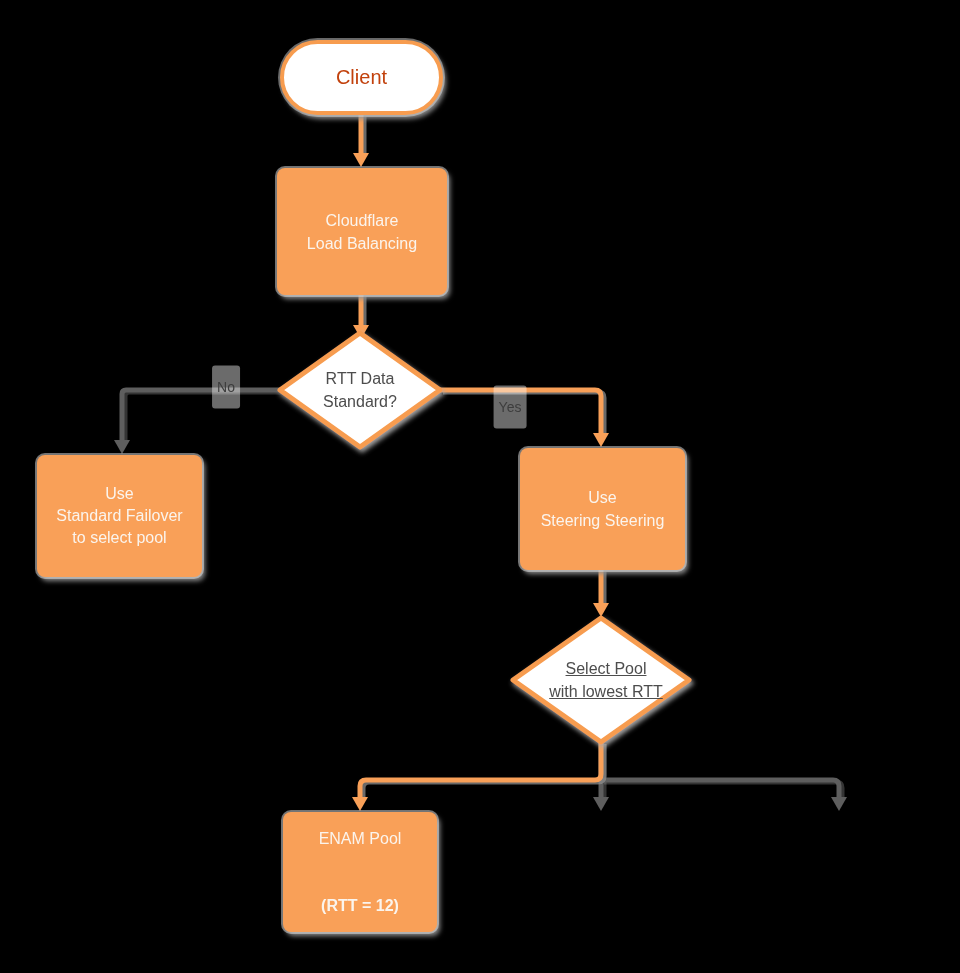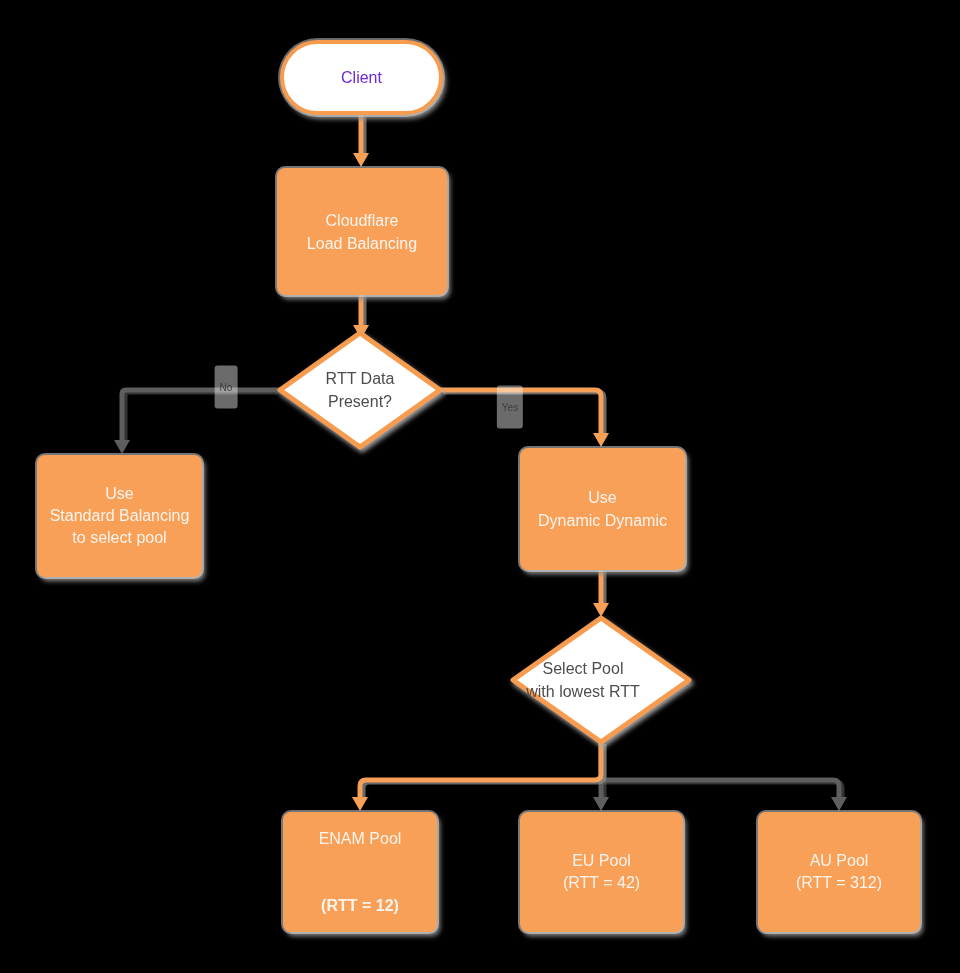--- a/index.html
+++ b/index.html
@@ -10,30 +10,30 @@
   #edges{position:absolute;left:0;top:0;width:960px;height:973px;}
   .node{
     position:absolute;display:flex;flex-direction:column;align-items:center;justify-content:center;
     text-align:center;box-sizing:border-box;
   }
   .proc{
     background:#F9A058;color:#FBF4ED;border-radius:8px;font-size:16px;line-height:23px;
     box-shadow:0 0 0 2px rgba(230,230,230,0.50), 3px 4px 5px rgba(145,145,145,0.95);
   }
   .terminator{
-    background:#FFFFFF;color:#6d28d9;border:4px solid #F79C4F;border-radius:38px;
-    font-size:16px;line-height:23px;
+    background:#FFFFFF;color:#c2410c;border:4px solid #F79C4F;border-radius:38px;
+    font-size:20px;line-height:23px;
     box-shadow:0 0 0 2px rgba(230,230,230,0.45), 3px 4px 5px rgba(145,145,145,0.95);
   }
   .diamond-label{
     position:absolute;display:flex;flex-direction:column;align-items:center;justify-content:center;
     text-align:left;color:#4D4D4D;font-size:16px;line-height:23px;pointer-events:none;
   }
   .edge-label{
-    position:absolute;transform:translate(-50%,-50%);font-size:10px;line-height:19px;
+    position:absolute;transform:translate(-50%,-50%);font-size:14px;line-height:19px;
     color:#3D3D3D;background:rgba(255,255,255,0.42);padding:12px 5px;border-radius:3px;
   }
   .bold{font-weight:bold;margin-top:45px;}
   svg .edge{fill:none;stroke-width:5;}
   svg .orange{stroke:#F9A058;}
   svg .gray{stroke:#5E5E5E;}
   svg .orange-shadow{stroke:rgba(140,140,140,0.75);}
   svg .gray-shadow{stroke:rgba(130,130,130,0.40);}
 </style>
 </head>
@@ -88,50 +88,42 @@
     <span>Client</span>
   </div>
 
   <div class="node proc" style="left:277px;top:168px;width:170px;height:127px;">
     <span>Cloudflare</span>
     <span>Load Balancing</span>
   </div>
 
   <div class="diamond-label" style="left:280px;top:333px;width:160px;height:114px;">
     <span>RTT Data</span>
-    <span>Present?</span>
+    <span>Standard?</span>
   </div>
 
   <div class="edge-label" style="left:226px;top:387px;">No</div>
   <div class="edge-label" style="left:510px;top:407px;">Yes</div>
 
   <div class="node proc" style="left:37px;top:455px;width:165px;height:122px;line-height:22px;">
     <span>Use</span>
-    <span>Standard Balancing</span>
+    <span>Standard Failover</span>
     <span>to select pool</span>
   </div>
 
   <div class="node proc" style="left:520px;top:448px;width:165px;height:122px;">
     <span>Use</span>
-    <span>Dynamic Dynamic</span>
+    <span>Steering Steering</span>
   </div>
 
-  <div class="diamond-label" style="left:495px;top:618px;width:176px;height:124px;">
+  <div class="diamond-label" style="left:518px;top:618px;width:176px;height:124px;text-decoration:underline;">
     <span>Select Pool</span>
     <span>with lowest RTT</span>
   </div>
 
   <div class="node proc" style="left:283px;top:812px;width:154px;height:120px;line-height:22px;justify-content:center;">
     <span>ENAM Pool</span>
     <span class="bold">(RTT = 12)</span>
   </div>
 
-  <div class="node proc" style="left:520px;top:812px;width:163px;height:120px;line-height:22px;">
-    <span>EU Pool</span>
-    <span>(RTT = 42)</span>
-  </div>
 
-  <div class="node proc" style="left:758px;top:812px;width:162px;height:120px;line-height:22px;">
-    <span>AU Pool</span>
-    <span>(RTT = 312)</span>
-  </div>
 
 </div>
 
 </body></html>

